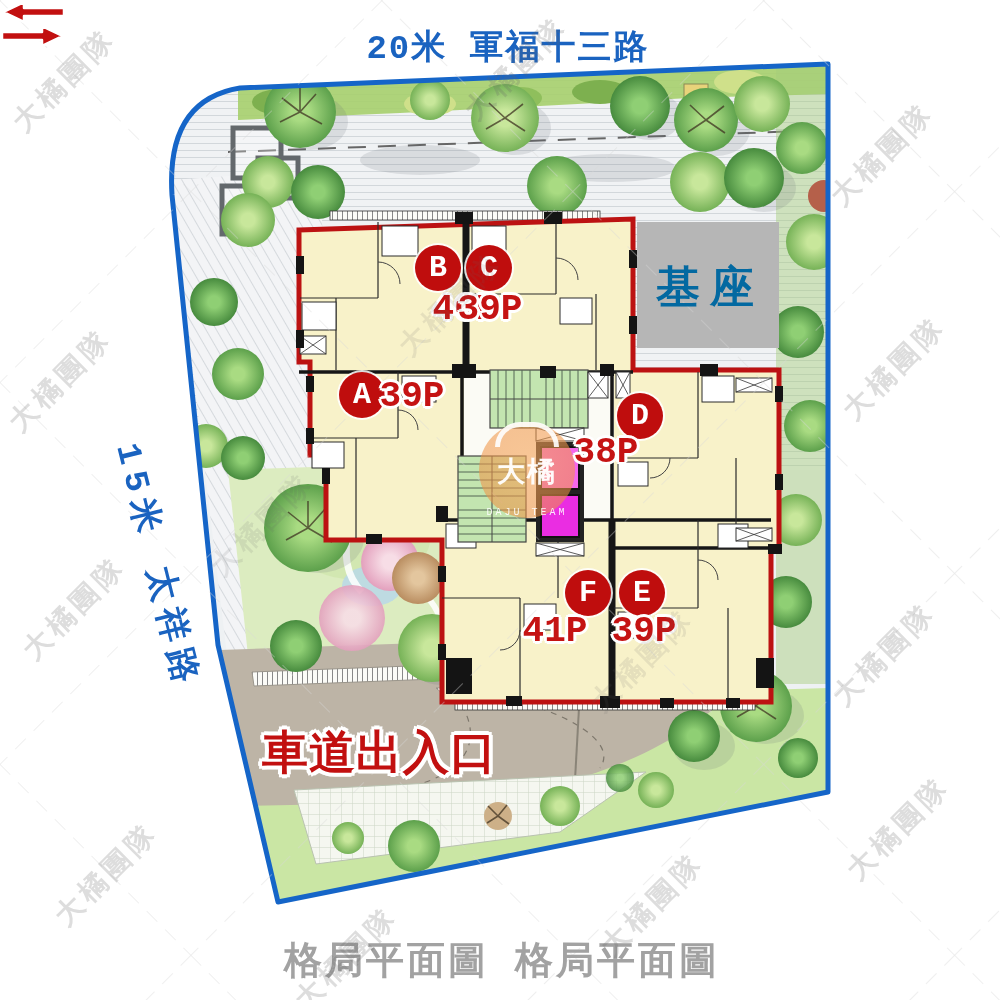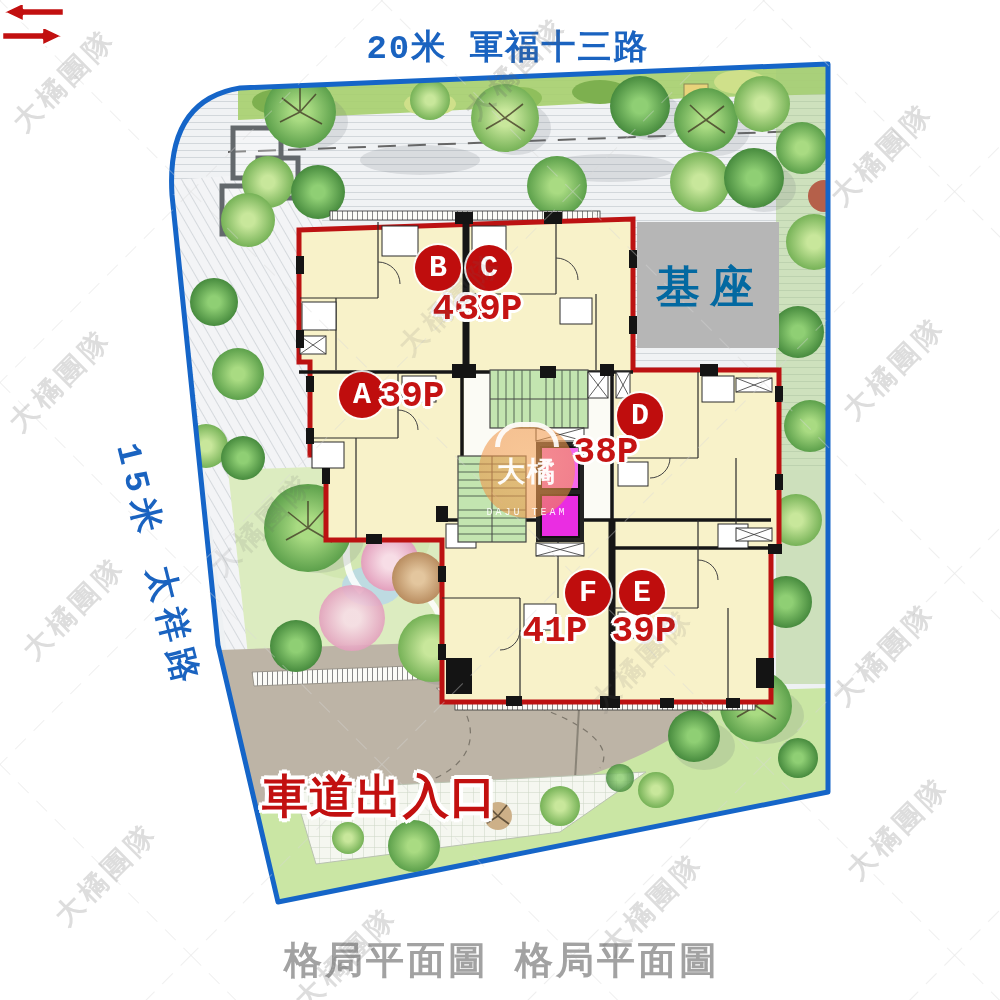--- a/index.html
+++ b/index.html
@@ -16,21 +16,21 @@
     font-size:44px;letter-spacing:10px;}
   .badge{position:absolute;width:46px;height:46px;border-radius:50%;background:#bf0d0d;color:#ffffff;
     font-weight:bold;font-size:30px;display:flex;align-items:center;justify-content:center;
     box-shadow:0 0 0 2px rgba(255,255,255,0.85);}
   .ptext{position:absolute;transform:translate(-50%,-50%);font-size:36px;font-weight:bold;color:#c51313;
     text-shadow:-3px 0 0 #fff,3px 0 0 #fff,0 -3px 0 #fff,0 3px 0 #fff,
                 -2px -2px 0 #fff,2px -2px 0 #fff,-2px 2px 0 #fff,2px 2px 0 #fff;}
   .drive-label{left:262px;top:753px;transform:translateY(-50%);font-size:46px;font-weight:bold;color:#c21010;
     letter-spacing:1px;
     text-shadow:-4px 0 0 #fff,4px 0 0 #fff,0 -4px 0 #fff,0 4px 0 #fff,
-                -3px -3px 0 #fff,3px -3px 0 #fff,-3px 3px 0 #fff,3px 3px 0 #fff;margin-top:44px;}
+                -3px -3px 0 #fff,3px -3px 0 #fff,-3px 3px 0 #fff,3px 3px 0 #fff;}
   .caption{left:502px;top:960px;transform:translate(-50%,-50%);font-size:38px;font-weight:bold;
     color:#a2a2a2;letter-spacing:3px;}
   .wm{position:absolute;font-size:28px;font-weight:bold;letter-spacing:5px;color:rgba(100,100,100,0.22);
     transform:rotate(-45deg);transform-origin:0 50%;}
   .wm-faint{color:rgba(100,100,100,0.13);}
   .logo{position:absolute;left:479px;top:422px;width:96px;height:96px;border-radius:50%;
     background:radial-gradient(circle at 50% 42%, rgba(246,166,92,0.62), rgba(235,138,58,0.55));
     display:flex;flex-direction:column;align-items:center;justify-content:space-between;}
   .logo .arch{width:54px;height:20px;border:5px solid rgba(255,255,255,0.9);border-bottom:none;
     border-radius:27px 27px 0 0;margin-bottom:-4px;}

